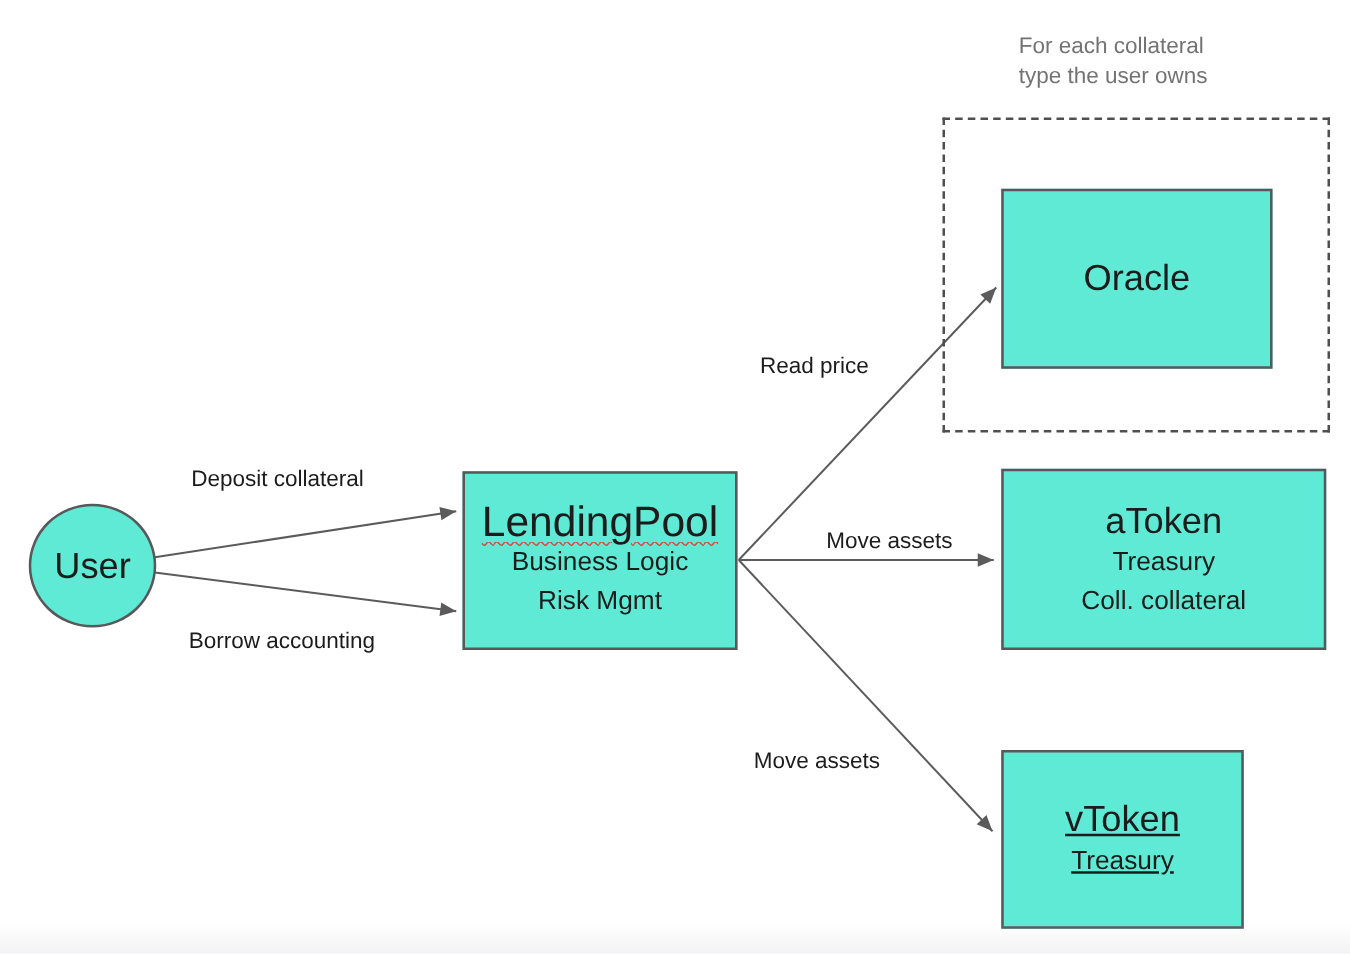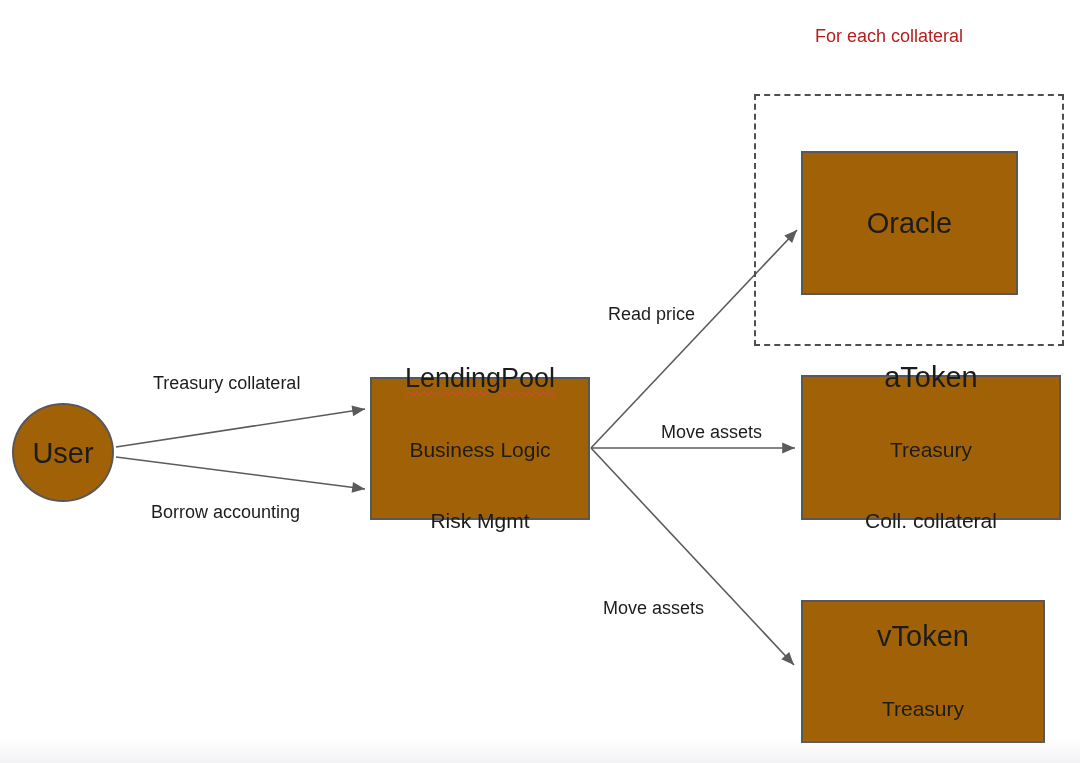--- a/index.html
+++ b/index.html
@@ -12,46 +12,45 @@
     color: #1c1c1c;
     overflow: hidden;
   }
   #arrow-layer {
     position: absolute;
     left: 0; top: 0;
     width: 1080px; height: 763px;
   }
   .node {
     position: absolute;
-    background: #a16207;
+    background: #5eead4;
     border: 2px solid #58585a;
     box-sizing: border-box;
     display: flex;
     flex-direction: column;
     align-items: center;
     justify-content: center;
     text-align: center;
   }
   .circle {
     border-radius: 50%;
   }
   .node .title {
     font-size: 29px;
     line-height: 34px;
     color: #1c1c1c;
   }
   .node .title-sm {
-    font-size: 27px;
+    font-size: 34px;
     line-height: 32px;
   }
   .node .sub {
     font-size: 21px;
     line-height: 31px;
     color: #1c1c1c;
-    margin-top: 40px;
   }
   .spellcheck {
     text-decoration: underline wavy #d9443c;
     text-decoration-thickness: 1px;
     text-underline-offset: 4px;
   }
   .dashed-group {
     position: absolute;
     border: 2px dashed #4f4f51;
     box-sizing: border-box;
@@ -61,21 +60,21 @@
     position: absolute;
     font-size: 18px;
     line-height: 21px;
     color: #1c1c1c;
     white-space: nowrap;
   }
   .note {
     position: absolute;
     font-size: 18px;
     line-height: 24px;
-    color: #b91c1c;
+    color: #737373;
     text-align: left;
     white-space: nowrap;
   }
   .bottom-fade {
     position: absolute;
     left: 0; bottom: 0;
     width: 100%; height: 24px;
     background: linear-gradient(to bottom, rgba(220,220,224,0) 0%, rgba(218,218,224,0.35) 100%);
     pointer-events: none;
   }
@@ -93,50 +92,51 @@
     </defs>
     <line x1="116" y1="447" x2="365" y2="409" stroke="#5b5b5b" stroke-width="1.6" marker-end="url(#arrowhead)"></line>
     <line x1="116" y1="457" x2="365" y2="489" stroke="#5b5b5b" stroke-width="1.6" marker-end="url(#arrowhead)"></line>
     <line x1="591" y1="448" x2="797" y2="230" stroke="#5b5b5b" stroke-width="1.6" marker-end="url(#arrowhead)"></line>
     <line x1="591" y1="448" x2="795" y2="448" stroke="#5b5b5b" stroke-width="1.6" marker-end="url(#arrowhead)"></line>
     <line x1="591" y1="448" x2="794" y2="665" stroke="#5b5b5b" stroke-width="1.6" marker-end="url(#arrowhead)"></line>
   </svg>
 
   <div class="note" style="left:815px; top:24px;">
     <div>For each collateral</div>
+    <div>type the user owns</div>
   </div>
 
   <div class="dashed-group" style="left:754px; top:94px; width:310px; height:252px;"></div>
 
-  <div class="node circle" style="left:12px; top:403px; width:102px; height:99px;">
+  <div class="node circle" style="left:23px; top:403px; width:102px; height:99px;">
     <div class="title">User</div>
   </div>
 
   <div class="node" style="left:370px; top:377px; width:220px; height:143px;">
     <div class="title title-sm spellcheck">LendingPool</div>
     <div class="sub">Business Logic</div>
     <div class="sub">Risk Mgmt</div>
   </div>
 
   <div class="node" style="left:801px; top:151px; width:217px; height:144px;">
     <div class="title">Oracle</div>
   </div>
 
   <div class="node" style="left:801px; top:375px; width:260px; height:145px;">
     <div class="title">aToken</div>
     <div class="sub">Treasury</div>
     <div class="sub">Coll. collateral</div>
   </div>
 
-  <div class="node" style="left:801px; top:600px; width:244px; height:143px;">
+  <div class="node" style="left:801px; top:600px; width:194px; height:143px;text-decoration:underline;">
     <div class="title">vToken</div>
     <div class="sub">Treasury</div>
   </div>
 
-  <div class="edge-label" style="left:153px; top:373px;">Treasury collateral</div>
+  <div class="edge-label" style="left:153px; top:373px;">Deposit collateral</div>
   <div class="edge-label" style="left:151px; top:502px;">Borrow accounting</div>
-  <div class="edge-label" style="left:608px; top:282px;margin-top:22px;">Read price</div>
+  <div class="edge-label" style="left:608px; top:282px;">Read price</div>
   <div class="edge-label" style="left:661px; top:422px;">Move assets</div>
   <div class="edge-label" style="left:603px; top:598px;">Move assets</div>
 
   <div class="bottom-fade"></div>
 
 </div>
 
 </body></html>

